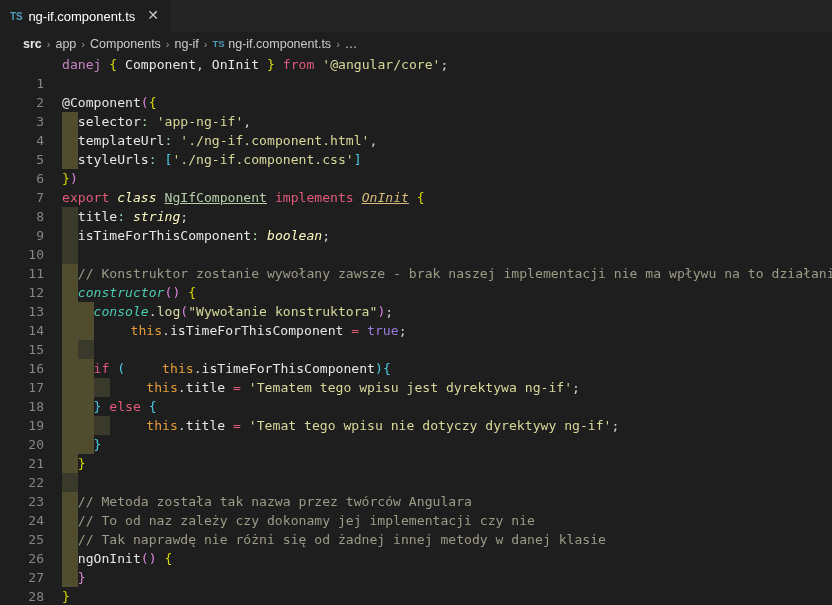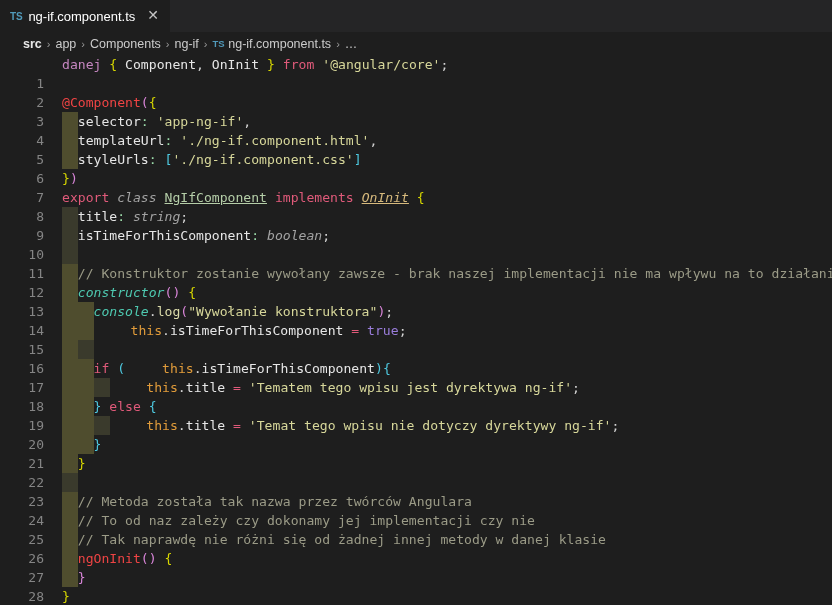--- a/index.html
+++ b/index.html
@@ -125,33 +125,33 @@
   }
   .guide.g0 { left: 62px; }
   .guide.g1 { left: 78px; }
   .guide.g2 { left: 94px; }
   .guide.dark { background: #3a3a2c; }
 
   
   .t-kw      { color: #c586c0; }              
   .t-kw2     { color: #e05a7a; }              
   .t-str     { color: #d7d79a; }
-  .t-type    { color: #a3a3a3; font-style: italic; }
+  .t-type    { color: #fef9c3; font-style: italic; }
   .t-typeu   { color: #d7ba7d; font-style: italic; text-decoration: underline; }
   .t-classu  { color: #b5cea8; text-decoration: underline; }
   .t-italic-cyan { color: #4ec9b0; font-style: italic; }
   .t-func    { color: #dcdcaa; }
   .t-this    { color: #e09b3a; margin-left: 37px; }
   .t-bool    { color: #9a7ddb; }
   .t-comment { color: #9b9b87; }
   .t-brkt-y  { color: #d7d700; }
   .t-brkt-m  { color: #d885d8; }
   .t-brkt-c  { color: #4ec9e0; }
   .t-punct   { color: #d4d4d4; }
-  .t-decor   { color: #ef4444; }
+  .t-decor   { color: #e5e5e5; }
   .t-prop    { color: #e6e6e6; }
   .t-colon   { color: #9cdcaa; }
   .t-eq      { color: #e05a7a; }
 </style>
 </head>
 <body>
 
 <div class="tabbar">
   <div class="tab">
     <span class="tab-ts-icon">TS</span>

